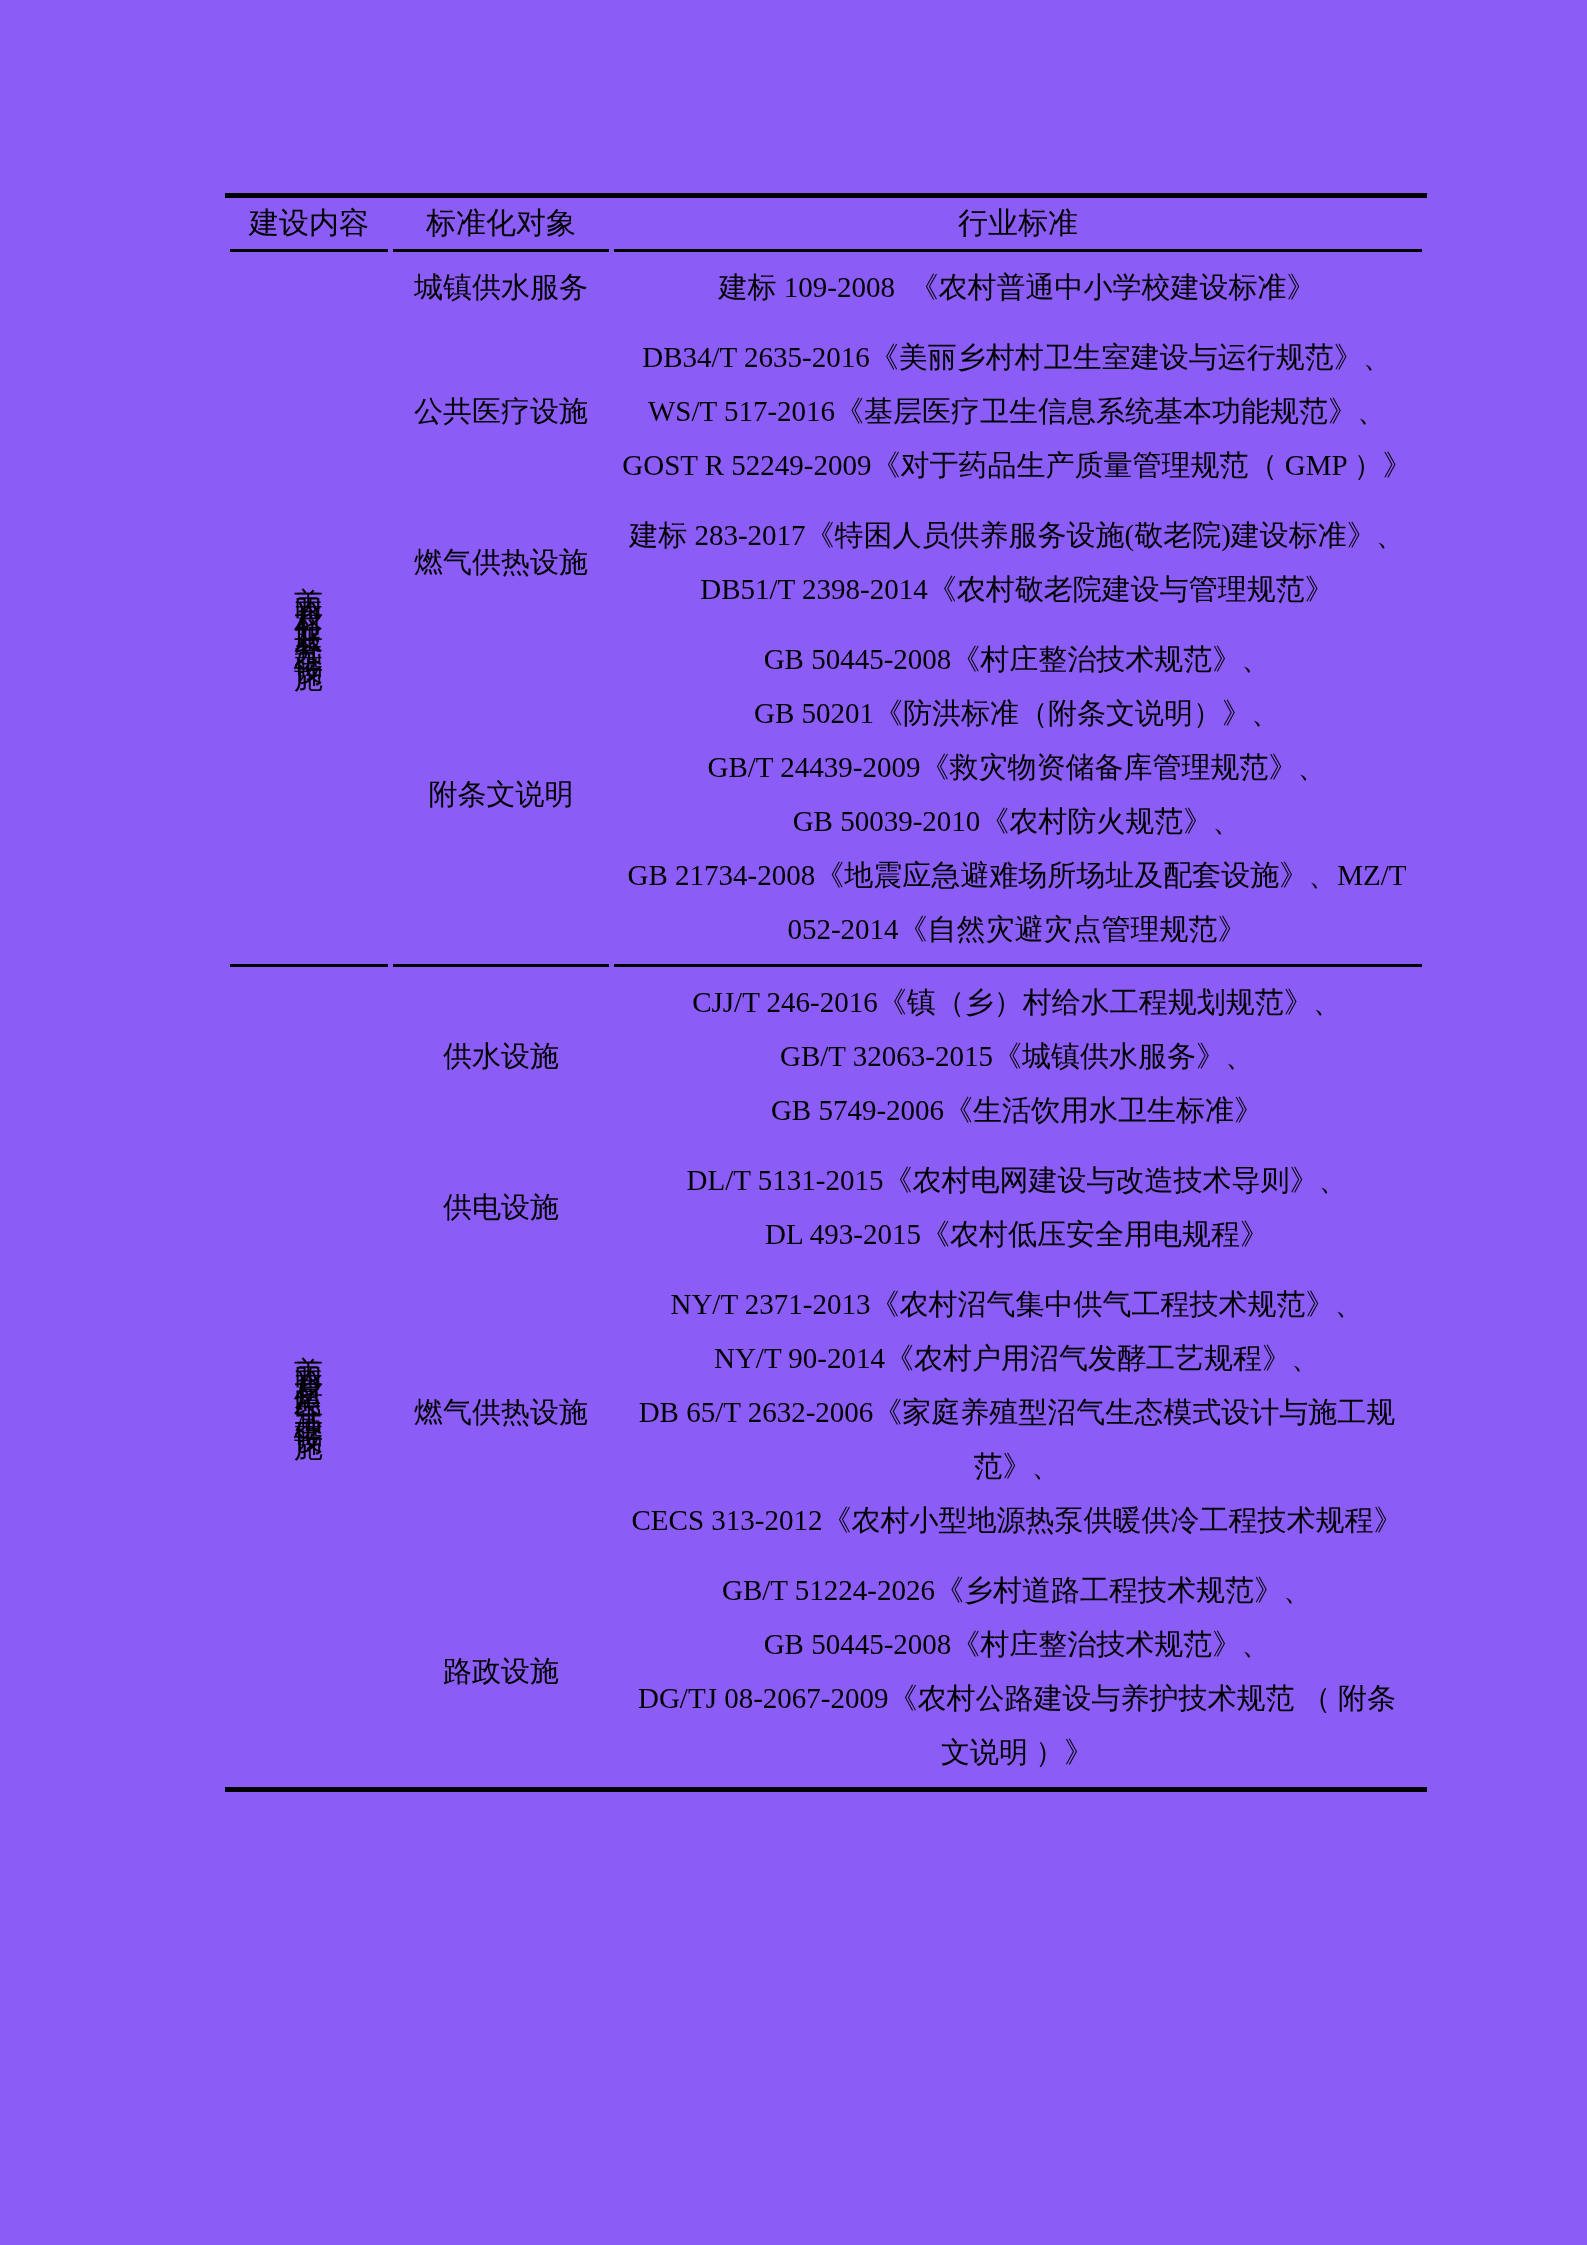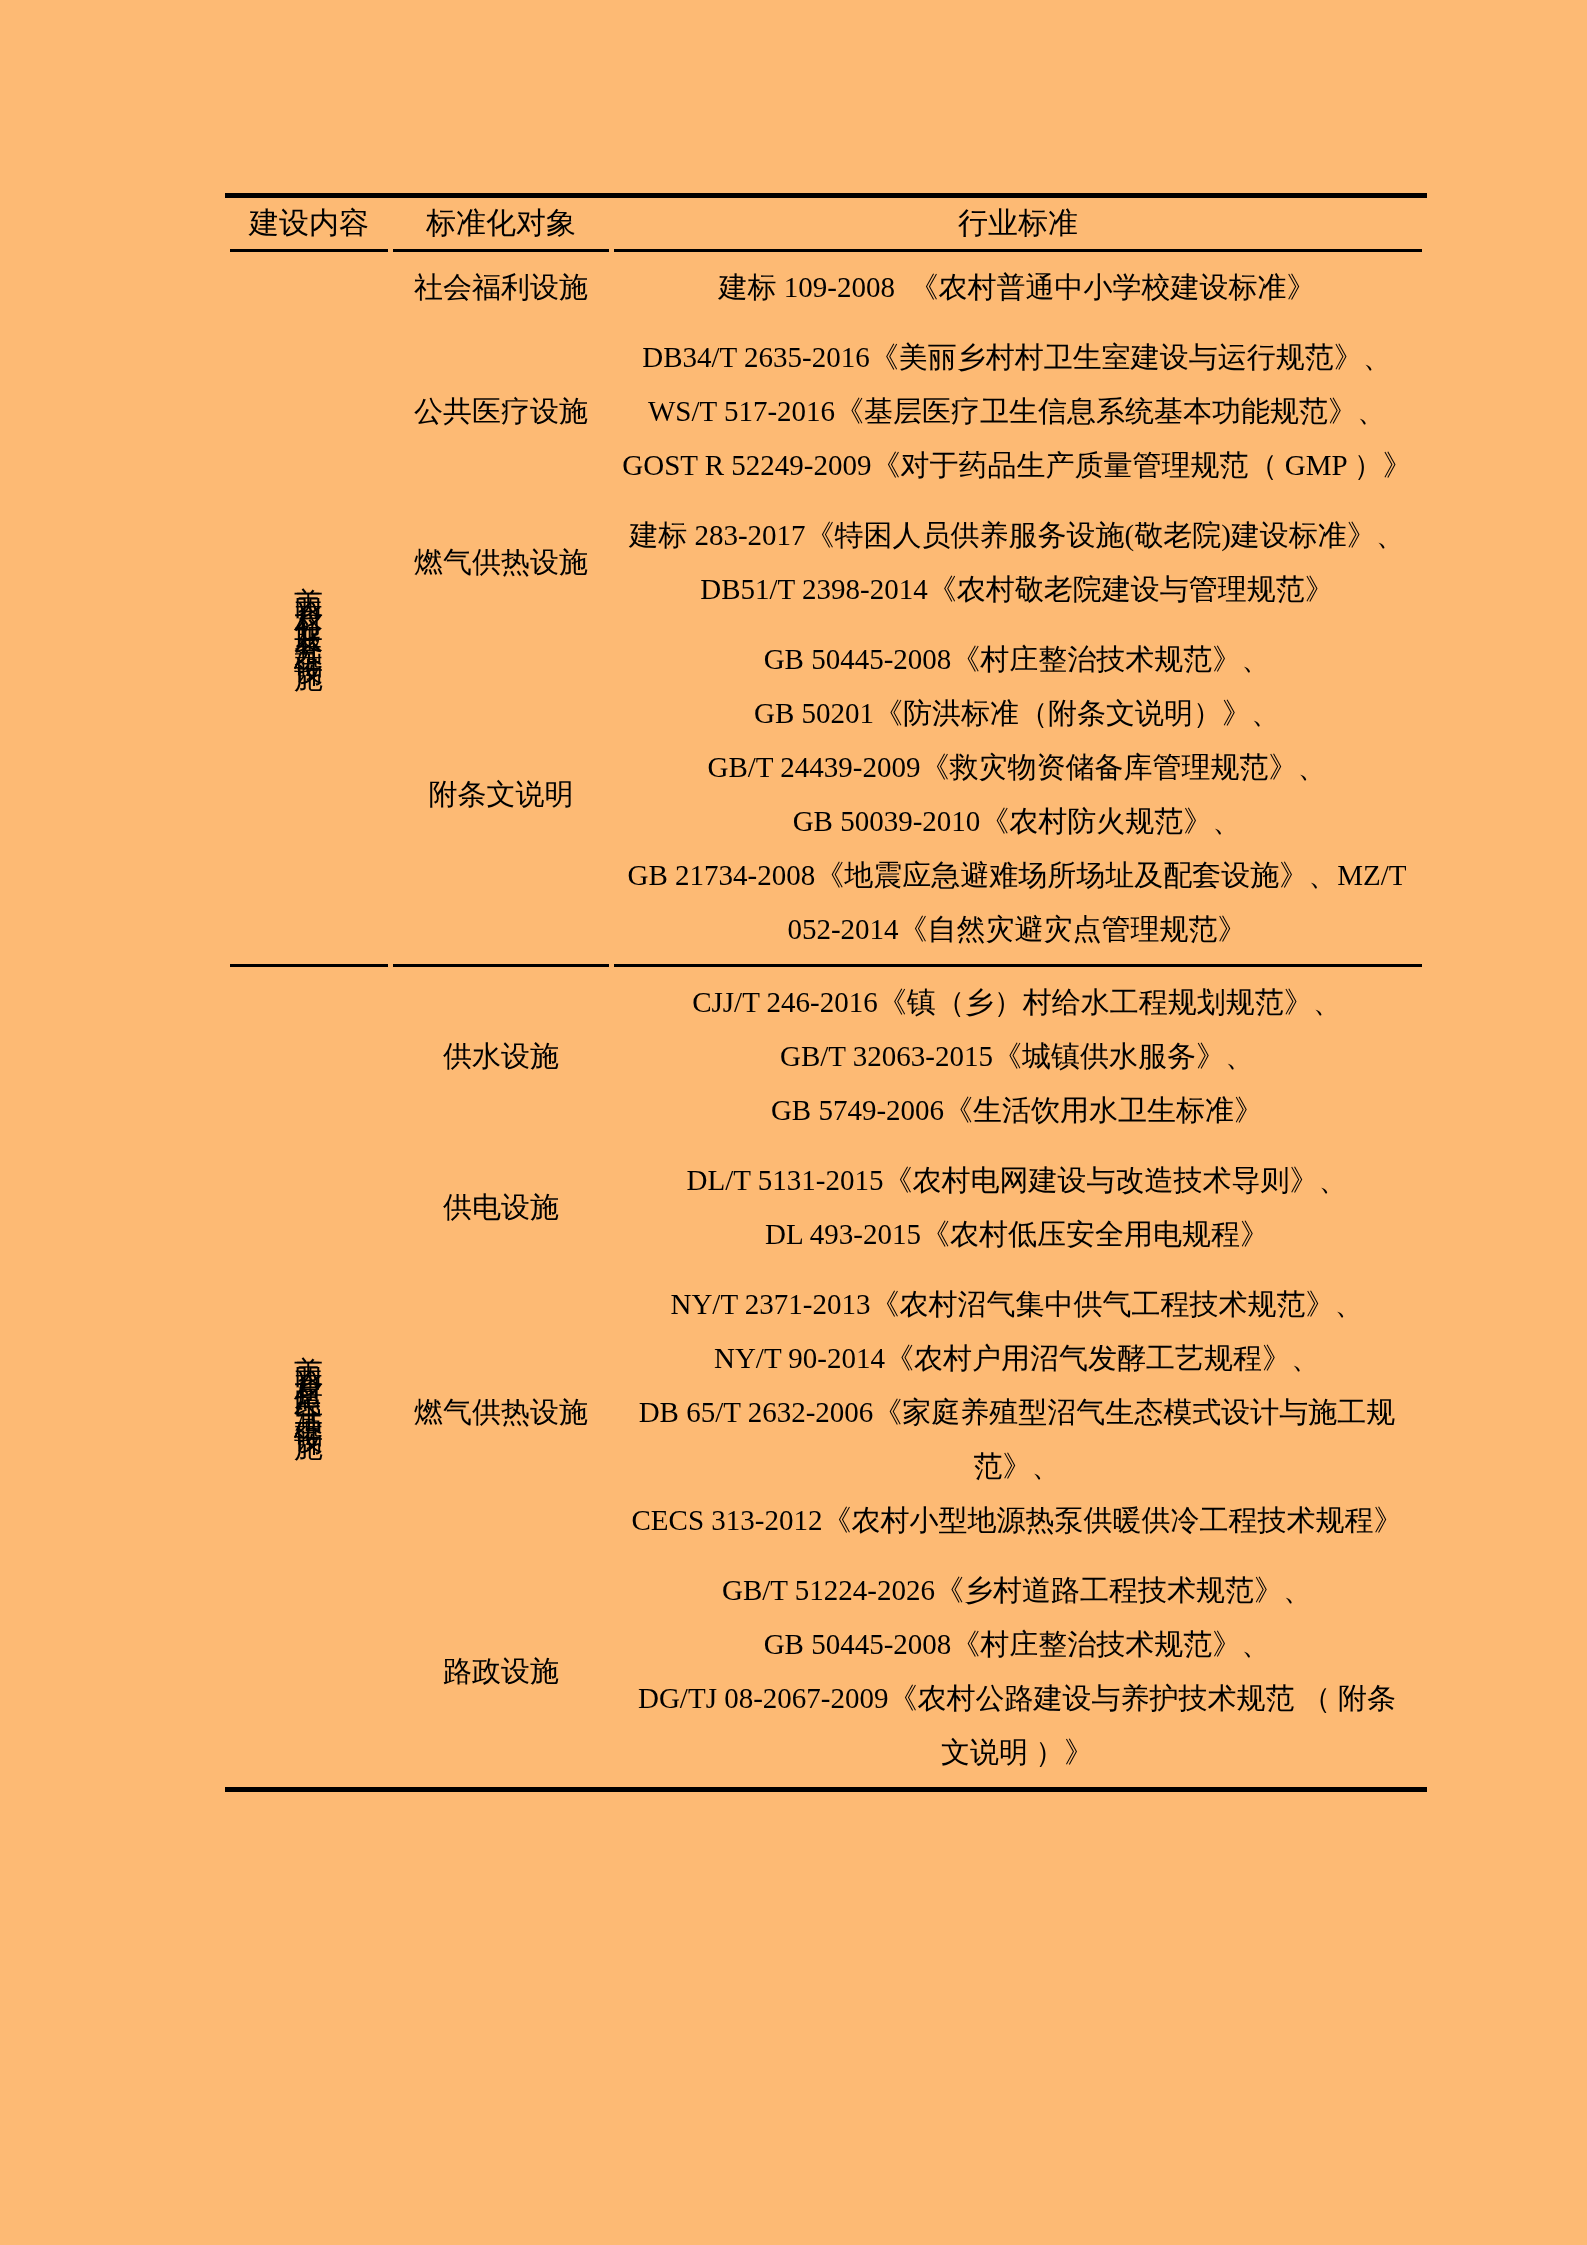--- a/index.html
+++ b/index.html
@@ -1,20 +1,20 @@
 <!DOCTYPE html>
 <html><head>
 <meta charset="utf-8">
 <style>
   html, body { margin: 0; padding: 0; background: #ffffff; }
   .page {
     position: relative;
     width: 1587px;
     height: 2245px;
-    background: #fdba74;
+    background: #8b5cf6;
     color: #000000;
     font-family: "Liberation Serif", "DejaVu Serif", serif;
     overflow: hidden;
   }
   .table-wrap {
     position: absolute;
     left: 225px;
     top: 193px;
     width: 1202px;
   }
@@ -94,21 +94,21 @@
           <th>标准化对象</th>
           <th>行业标准</th>
         </tr>
       </thead>
       <tbody>
 
         <tr>
           <td class="cat sec1" rowspan="4">
             <span class="vtext">美丽乡村公共服务基础设施</span>
           </td>
-          <td class="obj">社会福利设施</td>
+          <td class="obj">城镇供水服务</td>
           <td class="std">
             <div class="std-line">建标 109-2008  《农村普通中小学校建设标准》</div>
           </td>
         </tr>
         <tr>
           <td class="obj">公共医疗设施</td>
           <td class="std">
             <div class="std-line">DB34/T 2635-2016《美丽乡村村卫生室建设与运行规范》、</div>
             <div class="std-line">WS/T 517-2016《基层医疗卫生信息系统基本功能规范》、</div>
             <div class="std-line">GOST R 52249-2009《对于药品生产质量管理规范（ GMP ）》</div>

